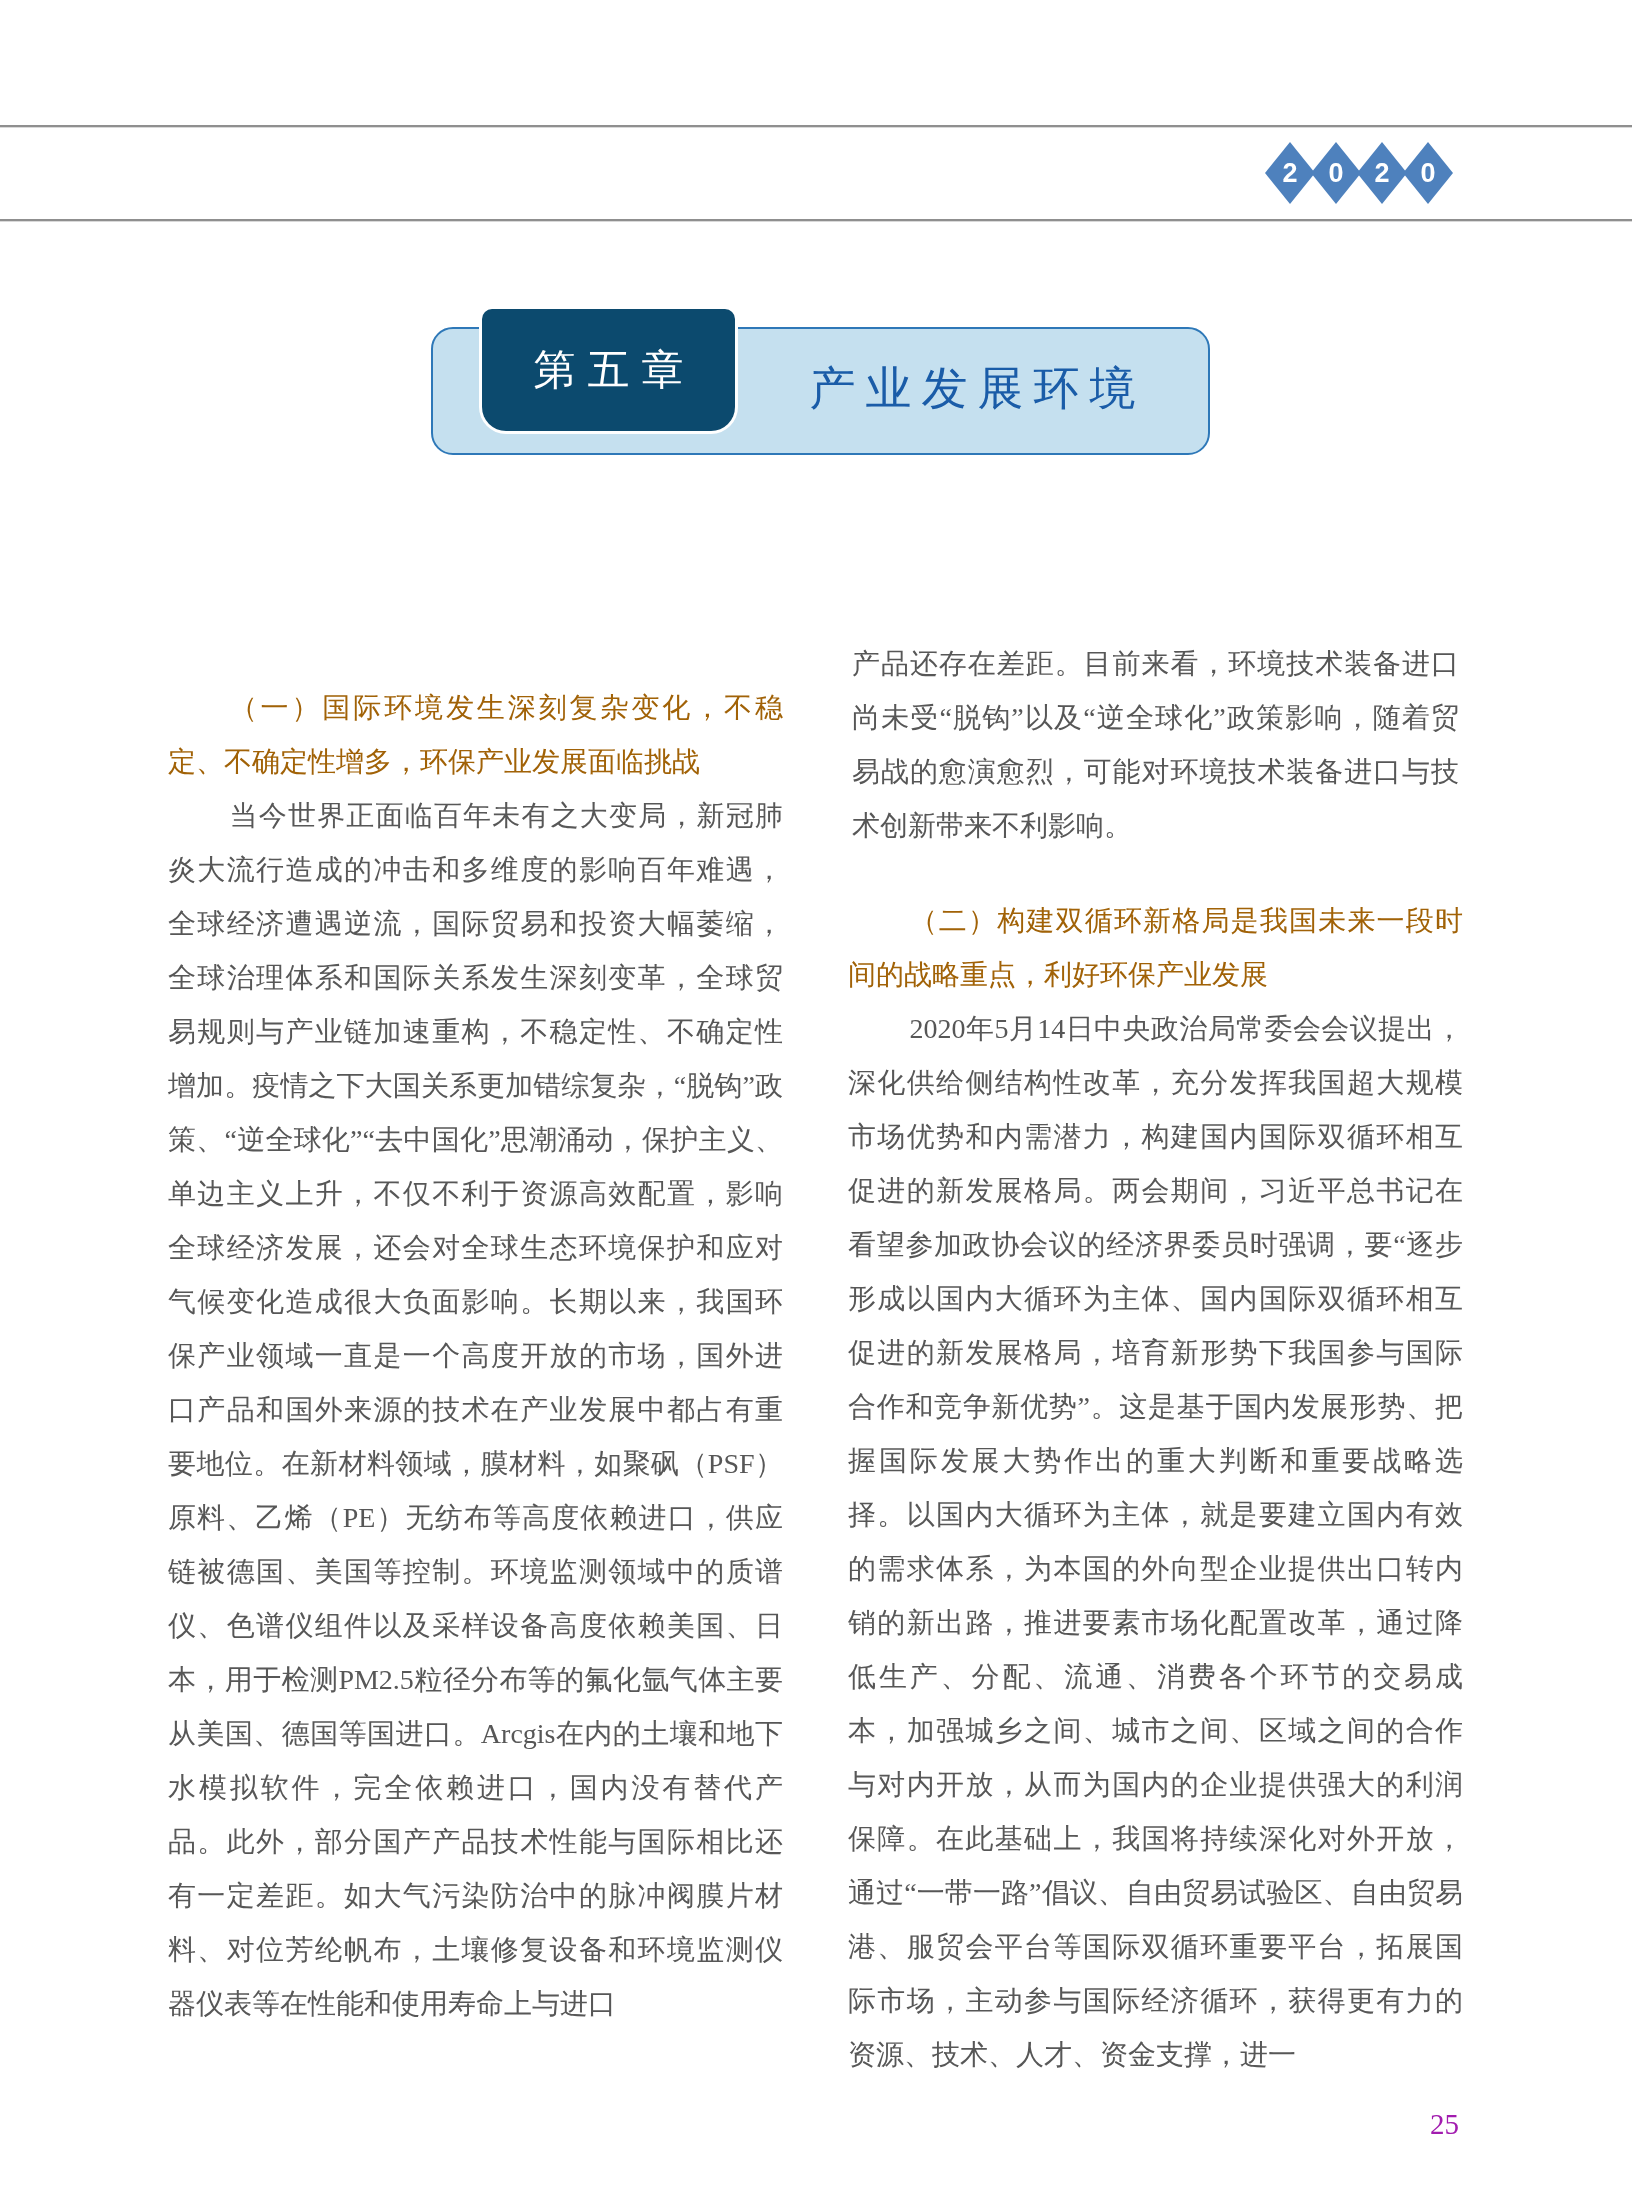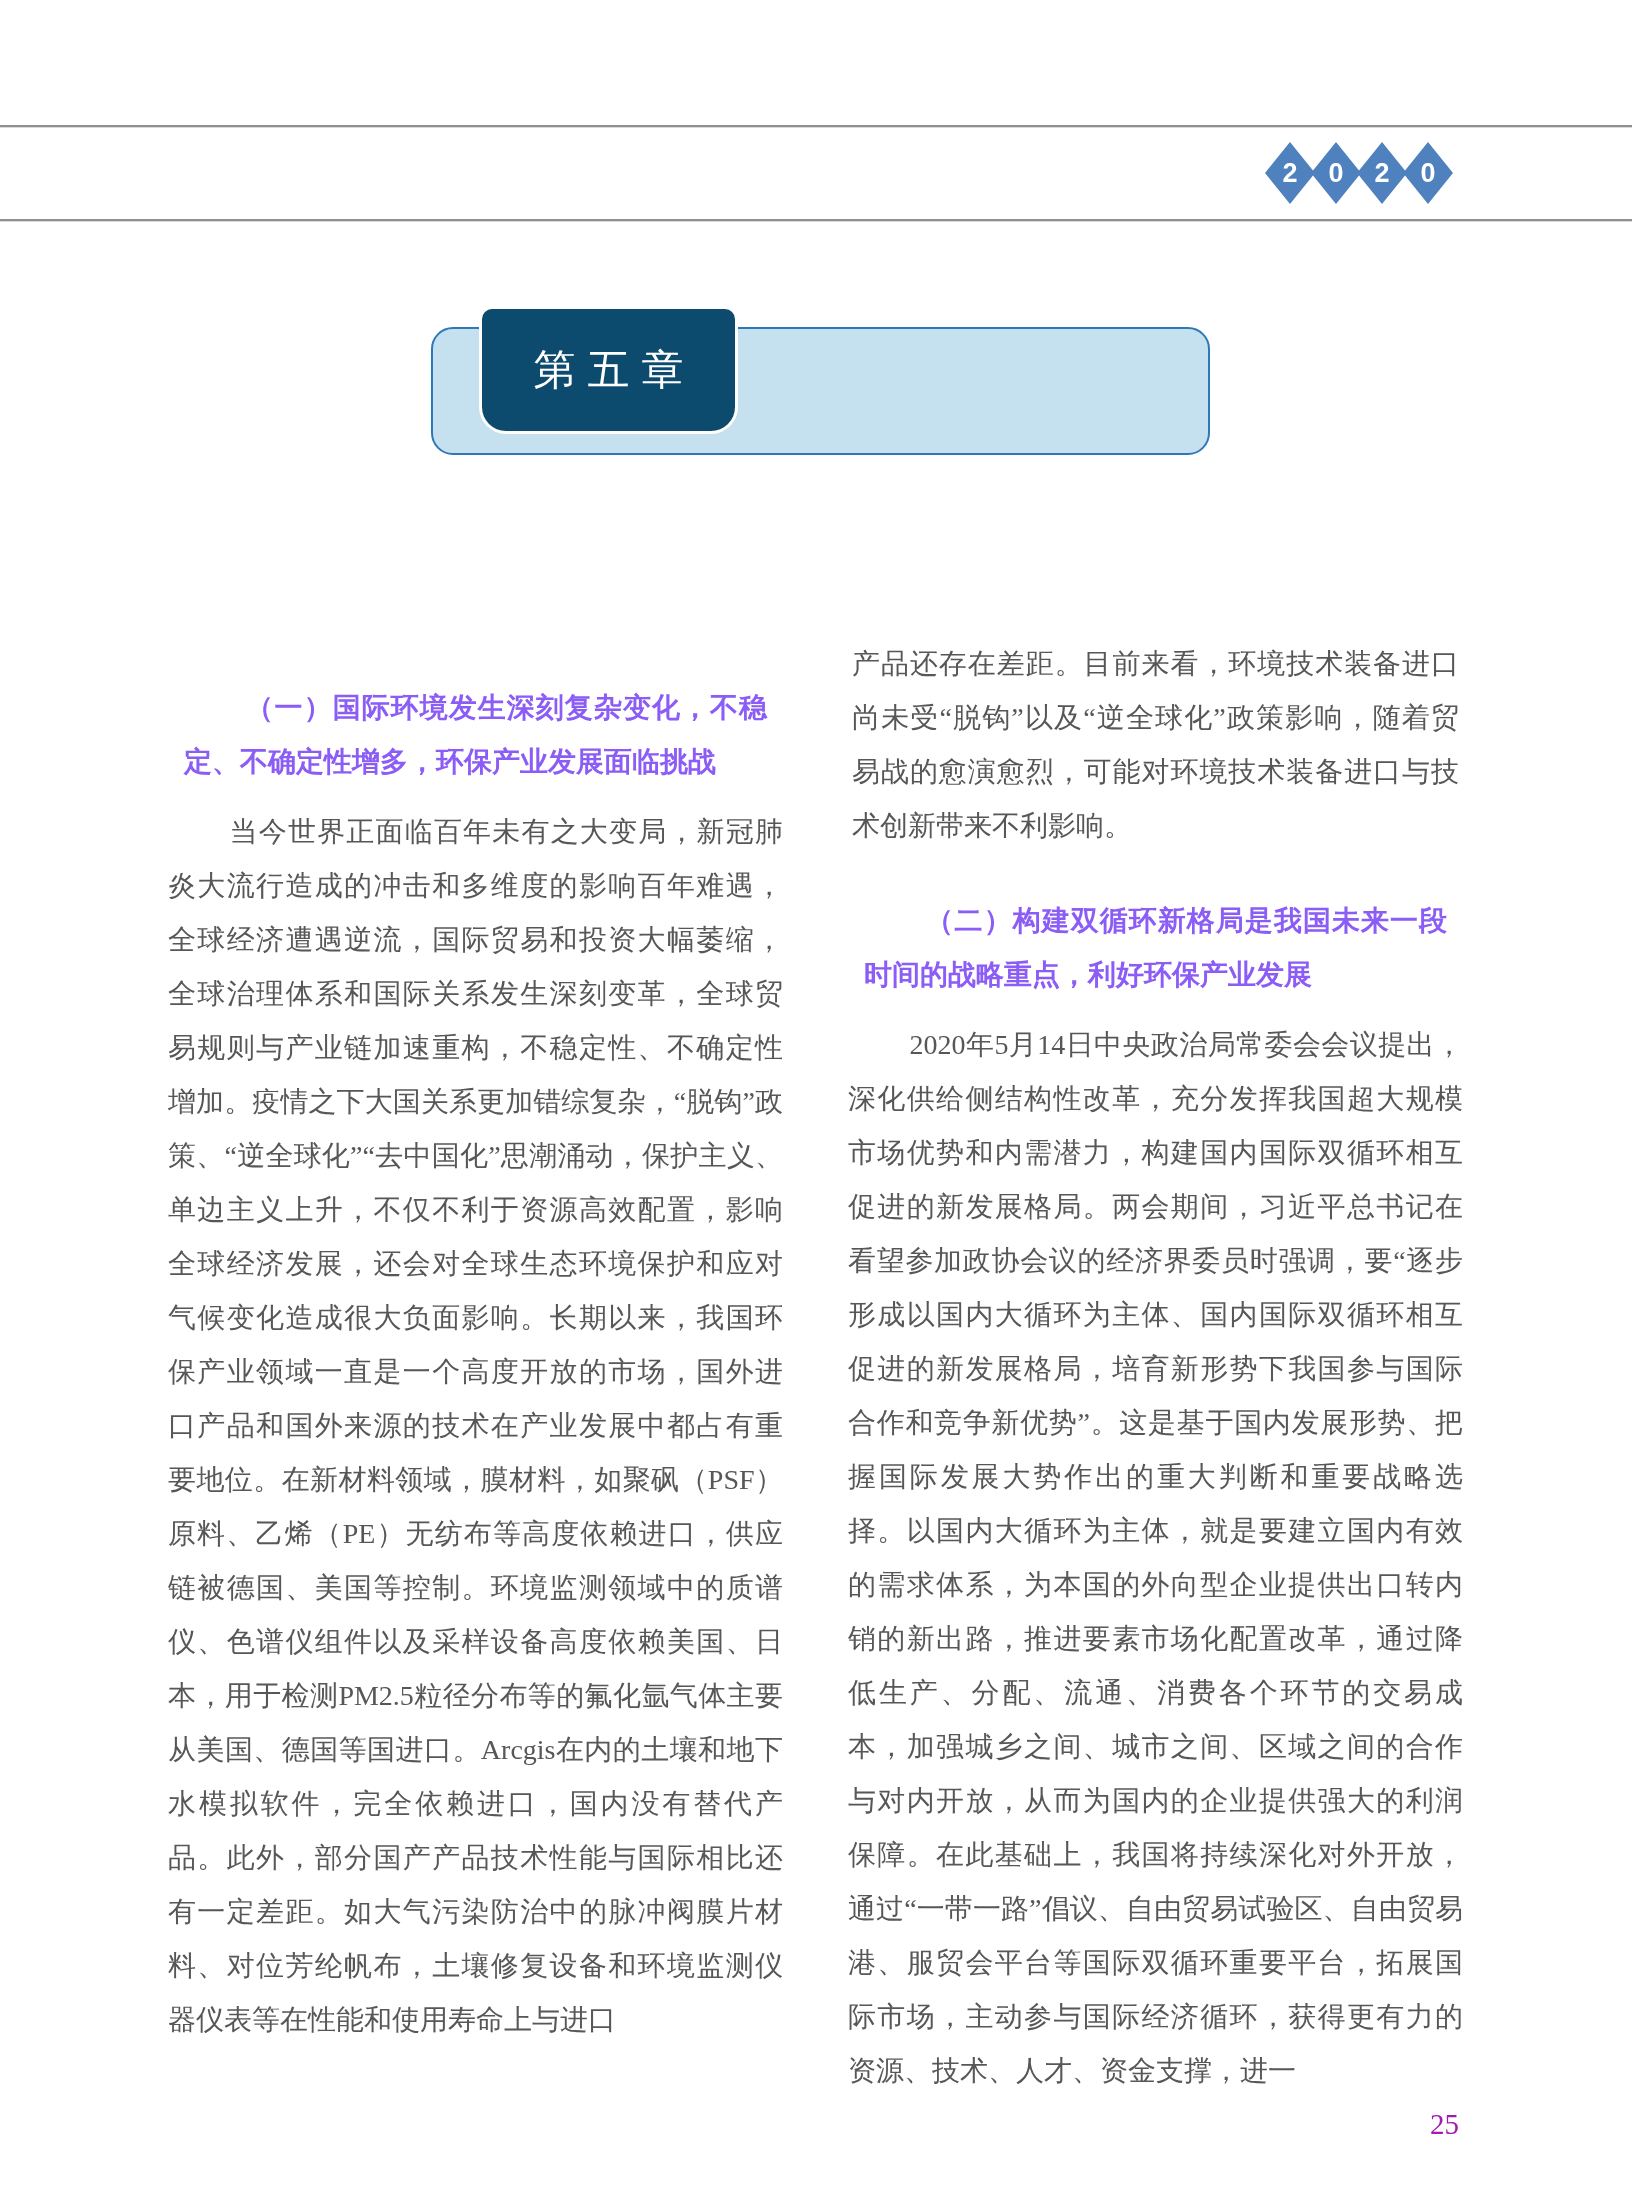--- a/index.html
+++ b/index.html
@@ -52,23 +52,23 @@
   }
   .col-left{left:168px;top:628px;}
   .col-right{left:848px;top:633px;}
   .section-heading{
     margin:0;
     font-family:"Liberation Sans","DejaVu Sans",sans-serif;
     font-weight:bold;font-size:34px;line-height:44px;color:#4586c6;
     text-align:left;
   }
   .subheading{
-    margin:16px;
+    margin:0;
     font-family:"Liberation Sans","DejaVu Sans",sans-serif;
-    font-weight:bold;color:#8b5cf6;
+    font-weight:normal;color:#a16207;
     text-indent:2.2em;
   }
   .subheading-1{margin-top:53px;}
   .subheading-2{margin-top:41px;}
   .body-par{margin:0;text-indent:2.2em;}
   .body-par-flush{margin:4px;text-indent:0;}
   
   .page-number{
     position:absolute;left:1430px;top:2108px;width:60px;
     font-size:29px;color:#a21caf;text-align:left;
@@ -94,20 +94,23 @@
       </div>
     <div class="diamond">
         <span>0</span>
       </div>
   </div>
 
   <div class="banner-light"></div>
   <div class="banner-navy">
     <span>第五章</span>
   </div>
+  <div class="banner-title">
+    <span>产业发展环境</span>
+  </div>
 
   <div class="col col-left">
     <p class="subheading subheading-1">（一）国际环境发生深刻复杂变化，不稳定、不确定性增多，环保产业发展面临挑战</p>
     <p class="body-par">当今世界正面临百年未有之大变局，新冠肺炎大流行造成的冲击和多维度的影响百年难遇，全球经济遭遇逆流，国际贸易和投资大幅萎缩，全球治理体系和国际关系发生深刻变革，全球贸易规则与产业链加速重构，不稳定性、不确定性增加。疫情之下大国关系更加错综复杂，“脱钩”政策、“逆全球化”“去中国化”思潮涌动，保护主义、单边主义上升，不仅不利于资源高效配置，影响全球经济发展，还会对全球生态环境保护和应对气候变化造成很大负面影响。长期以来，我国环保产业领域一直是一个高度开放的市场，国外进口产品和国外来源的技术在产业发展中都占有重要地位。在新材料领域，膜材料，如聚砜（PSF）原料、乙烯（PE）无纺布等高度依赖进口，供应链被德国、美国等控制。环境监测领域中的质谱仪、色谱仪组件以及采样设备高度依赖美国、日本，用于检测PM2.5粒径分布等的氟化氩气体主要从美国、德国等国进口。Arcgis在内的土壤和地下水模拟软件，完全依赖进口，国内没有替代产品。此外，部分国产产品技术性能与国际相比还有一定差距。如大气污染防治中的脉冲阀膜片材料、对位芳纶帆布，土壤修复设备和环境监测仪器仪表等在性能和使用寿命上与进口</p>
   </div>
 
   <div class="col col-right">
     <p class="body-par-flush">产品还存在差距。目前来看，环境技术装备进口尚未受“脱钩”以及“逆全球化”政策影响，随着贸易战的愈演愈烈，可能对环境技术装备进口与技术创新带来不利影响。</p>
     <p class="subheading subheading-2">（二）构建双循环新格局是我国未来一段时间的战略重点，利好环保产业发展</p>
     <p class="body-par">2020年5月14日中央政治局常委会会议提出，深化供给侧结构性改革，充分发挥我国超大规模市场优势和内需潜力，构建国内国际双循环相互促进的新发展格局。两会期间，习近平总书记在看望参加政协会议的经济界委员时强调，要“逐步形成以国内大循环为主体、国内国际双循环相互促进的新发展格局，培育新形势下我国参与国际合作和竞争新优势”。这是基于国内发展形势、把握国际发展大势作出的重大判断和重要战略选择。以国内大循环为主体，就是要建立国内有效的需求体系，为本国的外向型企业提供出口转内销的新出路，推进要素市场化配置改革，通过降低生产、分配、流通、消费各个环节的交易成本，加强城乡之间、城市之间、区域之间的合作与对内开放，从而为国内的企业提供强大的利润保障。在此基础上，我国将持续深化对外开放，通过“一带一路”倡议、自由贸易试验区、自由贸易港、服贸会平台等国际双循环重要平台，拓展国际市场，主动参与国际经济循环，获得更有力的资源、技术、人才、资金支撑，进一</p>

